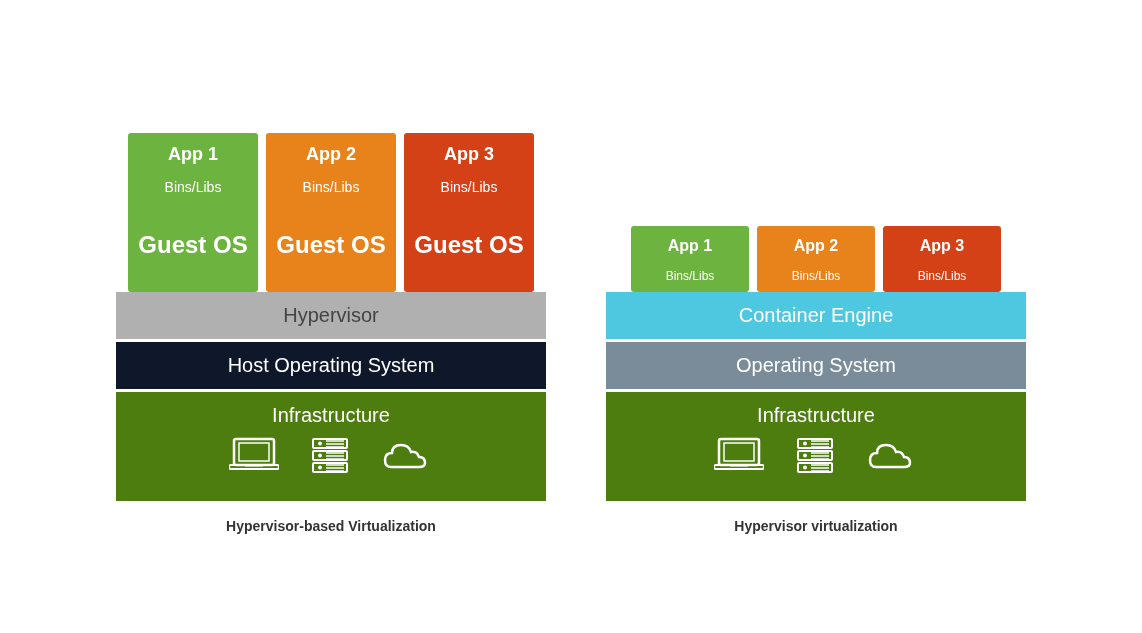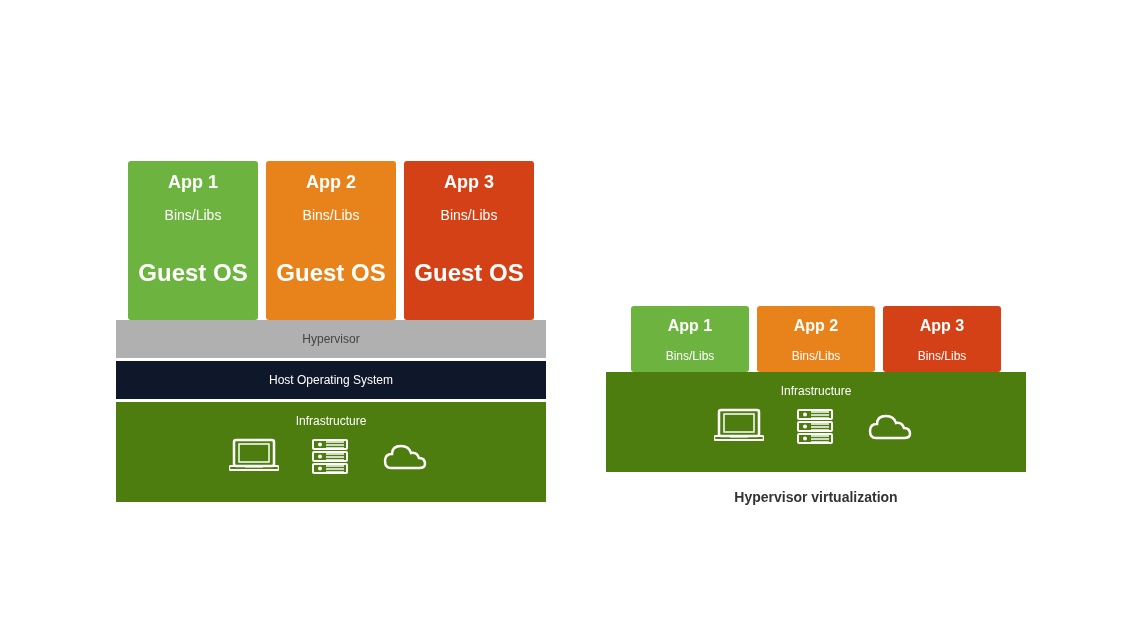--- a/index.html
+++ b/index.html
@@ -86,21 +86,21 @@
     
     .stack {
       width: 100%;
       display: flex;
       flex-direction: column;
     }
     .layer {
       width: 100%;
       text-align: center;
       padding: 12px 10px;
-      font-size: 12px;
+      font-size: 20px;
       color: #fff;
       margin-bottom: 3px;
     }
     .layer-hypervisor {
       background: #b0b0b0;
       color: #444;
     }
     .layer-host-os {
       background: #0f172a;
     }
@@ -224,20 +224,21 @@
             <line x1="17" y1="34" x2="35" y2="34" stroke="white" stroke-width="1.5"></line>
           </svg>
 
           <svg width="52" height="38" viewBox="0 0 52 38">
             <path d="M10 30 Q4 30 4 23 Q4 16 11 16 Q11 8 20 8 Q28 8 30 15 Q36 14 38 20 Q44 20 44 26 Q44 30 38 30 Z" fill="none" stroke="white" stroke-width="2.5"></path>
           </svg>
         </div>
       </div>
     </div>
 
+    <div class="diagram-label">Hypervisor-based Virtualization</div>
   </div>
 
   <div class="diagram-section">
 
     <div class="containers-row">
 
       <div class="container-box-sm green">
         <div class="app-bar-sm green">App 1</div>
         <div class="bins-bar-sm green">Bins/Libs</div>
       </div>
@@ -247,20 +248,22 @@
         <div class="bins-bar-sm orange">Bins/Libs</div>
       </div>
 
       <div class="container-box-sm red">
         <div class="app-bar-sm red">App 3</div>
         <div class="bins-bar-sm red">Bins/Libs</div>
       </div>
     </div>
 
     <div class="stack full-width-stack">
+      <div class="layer layer-container-engine">Container Engine</div>
+      <div class="layer layer-os">Operating System</div>
       <div class="layer layer-infra">
         <span>Infrastructure</span>
         <div class="infra-icons">
 
           <svg width="50" height="38" viewBox="0 0 50 38">
             <rect x="5" y="2" width="40" height="26" rx="2" ry="2" fill="none" stroke="white" stroke-width="2.5"></rect>
             <rect x="10" y="6" width="30" height="18" fill="none" stroke="white" stroke-width="1.5"></rect>
             <rect x="0" y="28" width="50" height="4" rx="2" fill="none" stroke="white" stroke-width="2"></rect>
             <rect x="16" y="28" width="18" height="2" fill="white" opacity="0.5"></rect>
           </svg>

